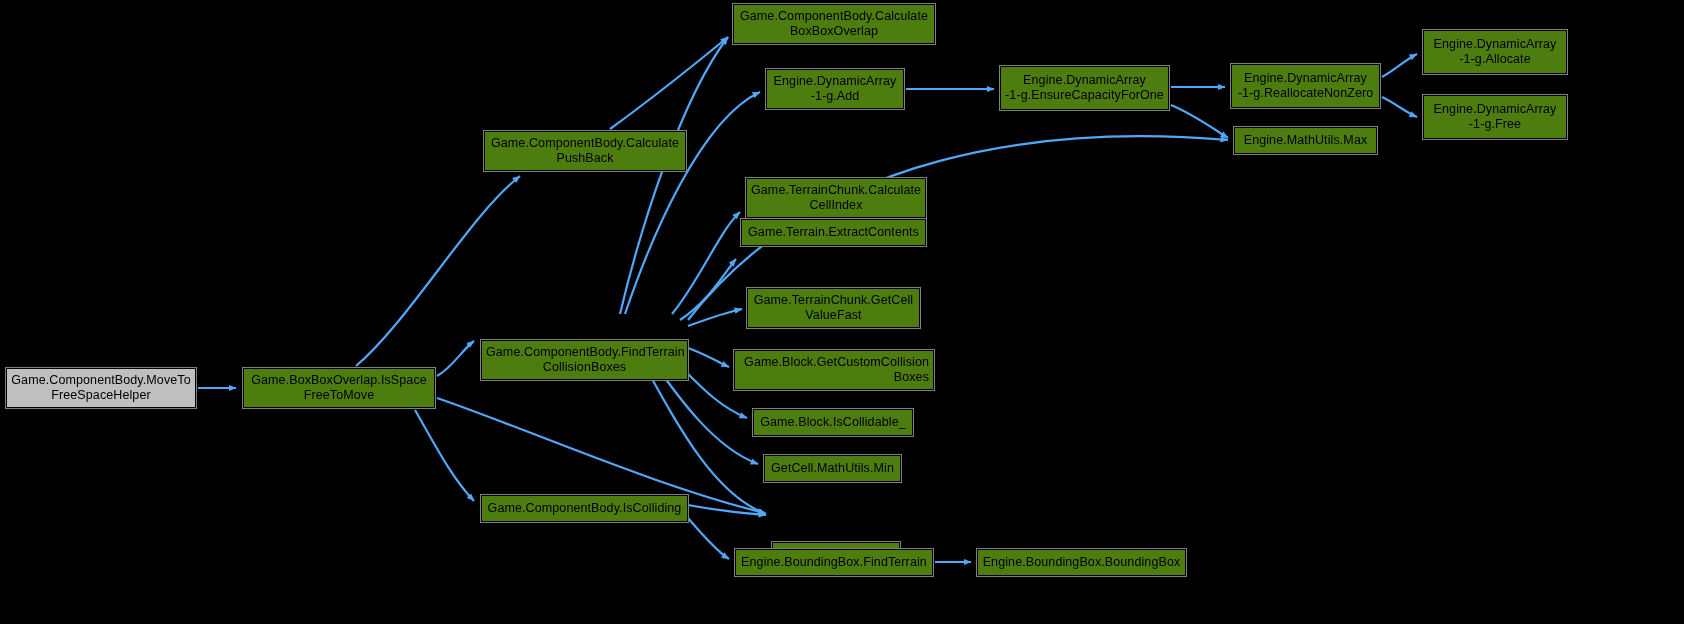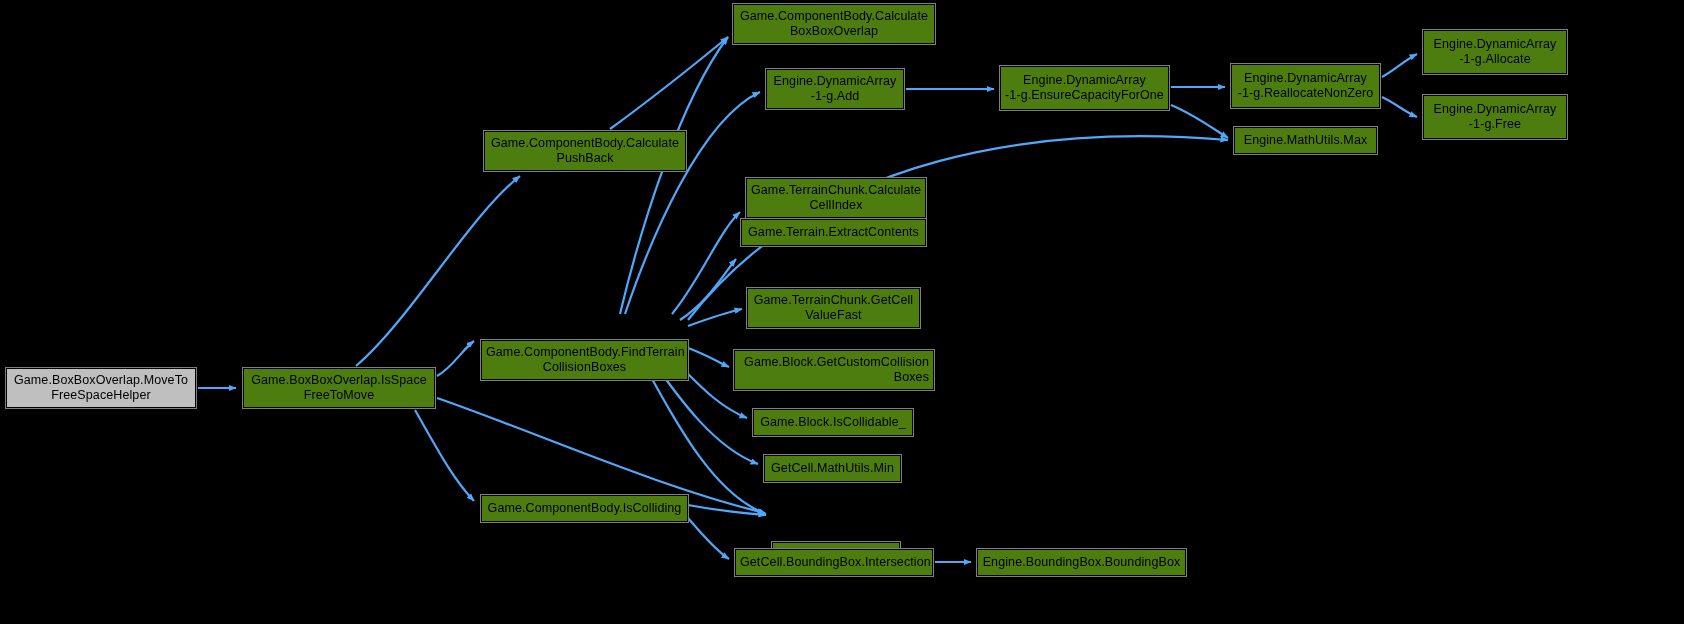--- a/index.html
+++ b/index.html
@@ -85,21 +85,21 @@
         <path d="M 906 89 L 994 89" fill="none" stroke="#51a7f9" stroke-width="2.2" marker-end="url(#arrow)"></path>
         <path d="M 1171 87 L 1225 87" fill="none" stroke="#51a7f9" stroke-width="2.2" marker-end="url(#arrow)"></path>
         <path d="M 1171 105 C 1195 115, 1215 130, 1228 138" fill="none" stroke="#51a7f9" stroke-width="2.2" marker-end="url(#arrow)"></path>
         <path d="M 688 320 C 820 150, 1050 125, 1228 140" fill="none" stroke="#51a7f9" stroke-width="2.2" marker-end="url(#arrow)"></path>
         <path d="M 1382 77 C 1395 70, 1405 60, 1417 54" fill="none" stroke="#51a7f9" stroke-width="2.2" marker-end="url(#arrow)"></path>
         <path d="M 1382 97 C 1395 103, 1405 112, 1417 117" fill="none" stroke="#51a7f9" stroke-width="2.2" marker-end="url(#arrow)"></path>
         <path d="M 935 562 L 971 562" fill="none" stroke="#51a7f9" stroke-width="2.2" marker-end="url(#arrow)"></path>
       </g>
   </svg>
   <div id="node-layer">
-      <div class="node root" style="left: 6px; top: 368px; width: 190px; height: 40px;"><span>Game.BoxBoxOverlap.MoveTo
+      <div class="node root" style="left: 6px; top: 368px; width: 190px; height: 40px;"><span>Game.ComponentBody.MoveTo
 FreeSpaceHelper</span></div>
       <div class="node" style="left: 243px; top: 368px; width: 192px; height: 40px;"><span>Game.BoxBoxOverlap.IsSpace
 FreeToMove</span></div>
       <div class="node" style="left: 484px; top: 131px; width: 202px; height: 40px;"><span>Game.ComponentBody.Calculate
 PushBack</span></div>
       <div class="node" style="left: 481px; top: 316px; width: 207px; height: 40px; margin-top: 24px;"><span>Game.ComponentBody.FindTerrain
 CollisionBoxes</span></div>
       <div class="node" style="left: 481px; top: 495px; width: 207px; height: 27px;"><span>Game.ComponentBody.IsColliding</span></div>
       <div class="node" style="left: 733px; top: 4px; width: 202px; height: 40px;"><span>Game.ComponentBody.Calculate
 BoxBoxOverlap</span></div>
@@ -108,21 +108,21 @@
       <div class="node" style="left: 746px; top: 178px; width: 180px; height: 40px;"><span>Game.TerrainChunk.Calculate
 CellIndex</span></div>
       <div class="node" style="left: 741px; top: 219px; width: 185px; height: 27px;"><span>Game.Terrain.ExtractContents</span></div>
       <div class="node" style="left: 747px; top: 288px; width: 173px; height: 40px;"><span>Game.TerrainChunk.GetCell
 ValueFast</span></div>
       <div class="node" style="left: 734px; top: 350px; width: 200px; height: 40px; text-align: right;"><span>Game.Block.GetCustomCollision
 Boxes</span></div>
       <div class="node" style="left: 753px; top: 409px; width: 160px; height: 27px;"><span>Game.Block.IsCollidable_</span></div>
       <div class="node" style="left: 764px; top: 455px; width: 137px; height: 27px;"><span>GetCell.MathUtils.Min</span></div>
       <div class="node" style="left: 772px; top: 503px; width: 128px; height: 27px; margin-top: 39px;"><span>Game.Terrain.ToCell</span></div>
-      <div class="node" style="left: 735px; top: 549px; width: 198px; height: 27px;"><span>GetCell.BoundingBox.Intersection</span></div>
+      <div class="node" style="left: 735px; top: 549px; width: 198px; height: 27px;"><span>Engine.BoundingBox.FindTerrain</span></div>
       <div class="node" style="left: 1000px; top: 66px; width: 169px; height: 44px;"><span>Engine.DynamicArray
 -1-g.EnsureCapacityForOne</span></div>
       <div class="node" style="left: 1231px; top: 64px; width: 149px; height: 44px;"><span>Engine.DynamicArray
 -1-g.ReallocateNonZero</span></div>
       <div class="node" style="left: 1234px; top: 127px; width: 143px; height: 27px;"><span>Engine.MathUtils.Max</span></div>
       <div class="node" style="left: 1423px; top: 30px; width: 144px; height: 44px;"><span>Engine.DynamicArray
 -1-g.Allocate</span></div>
       <div class="node" style="left: 1423px; top: 95px; width: 144px; height: 44px;"><span>Engine.DynamicArray
 -1-g.Free</span></div>
       <div class="node" style="left: 977px; top: 549px; width: 209px; height: 27px;"><span>Engine.BoundingBox.BoundingBox</span></div>

